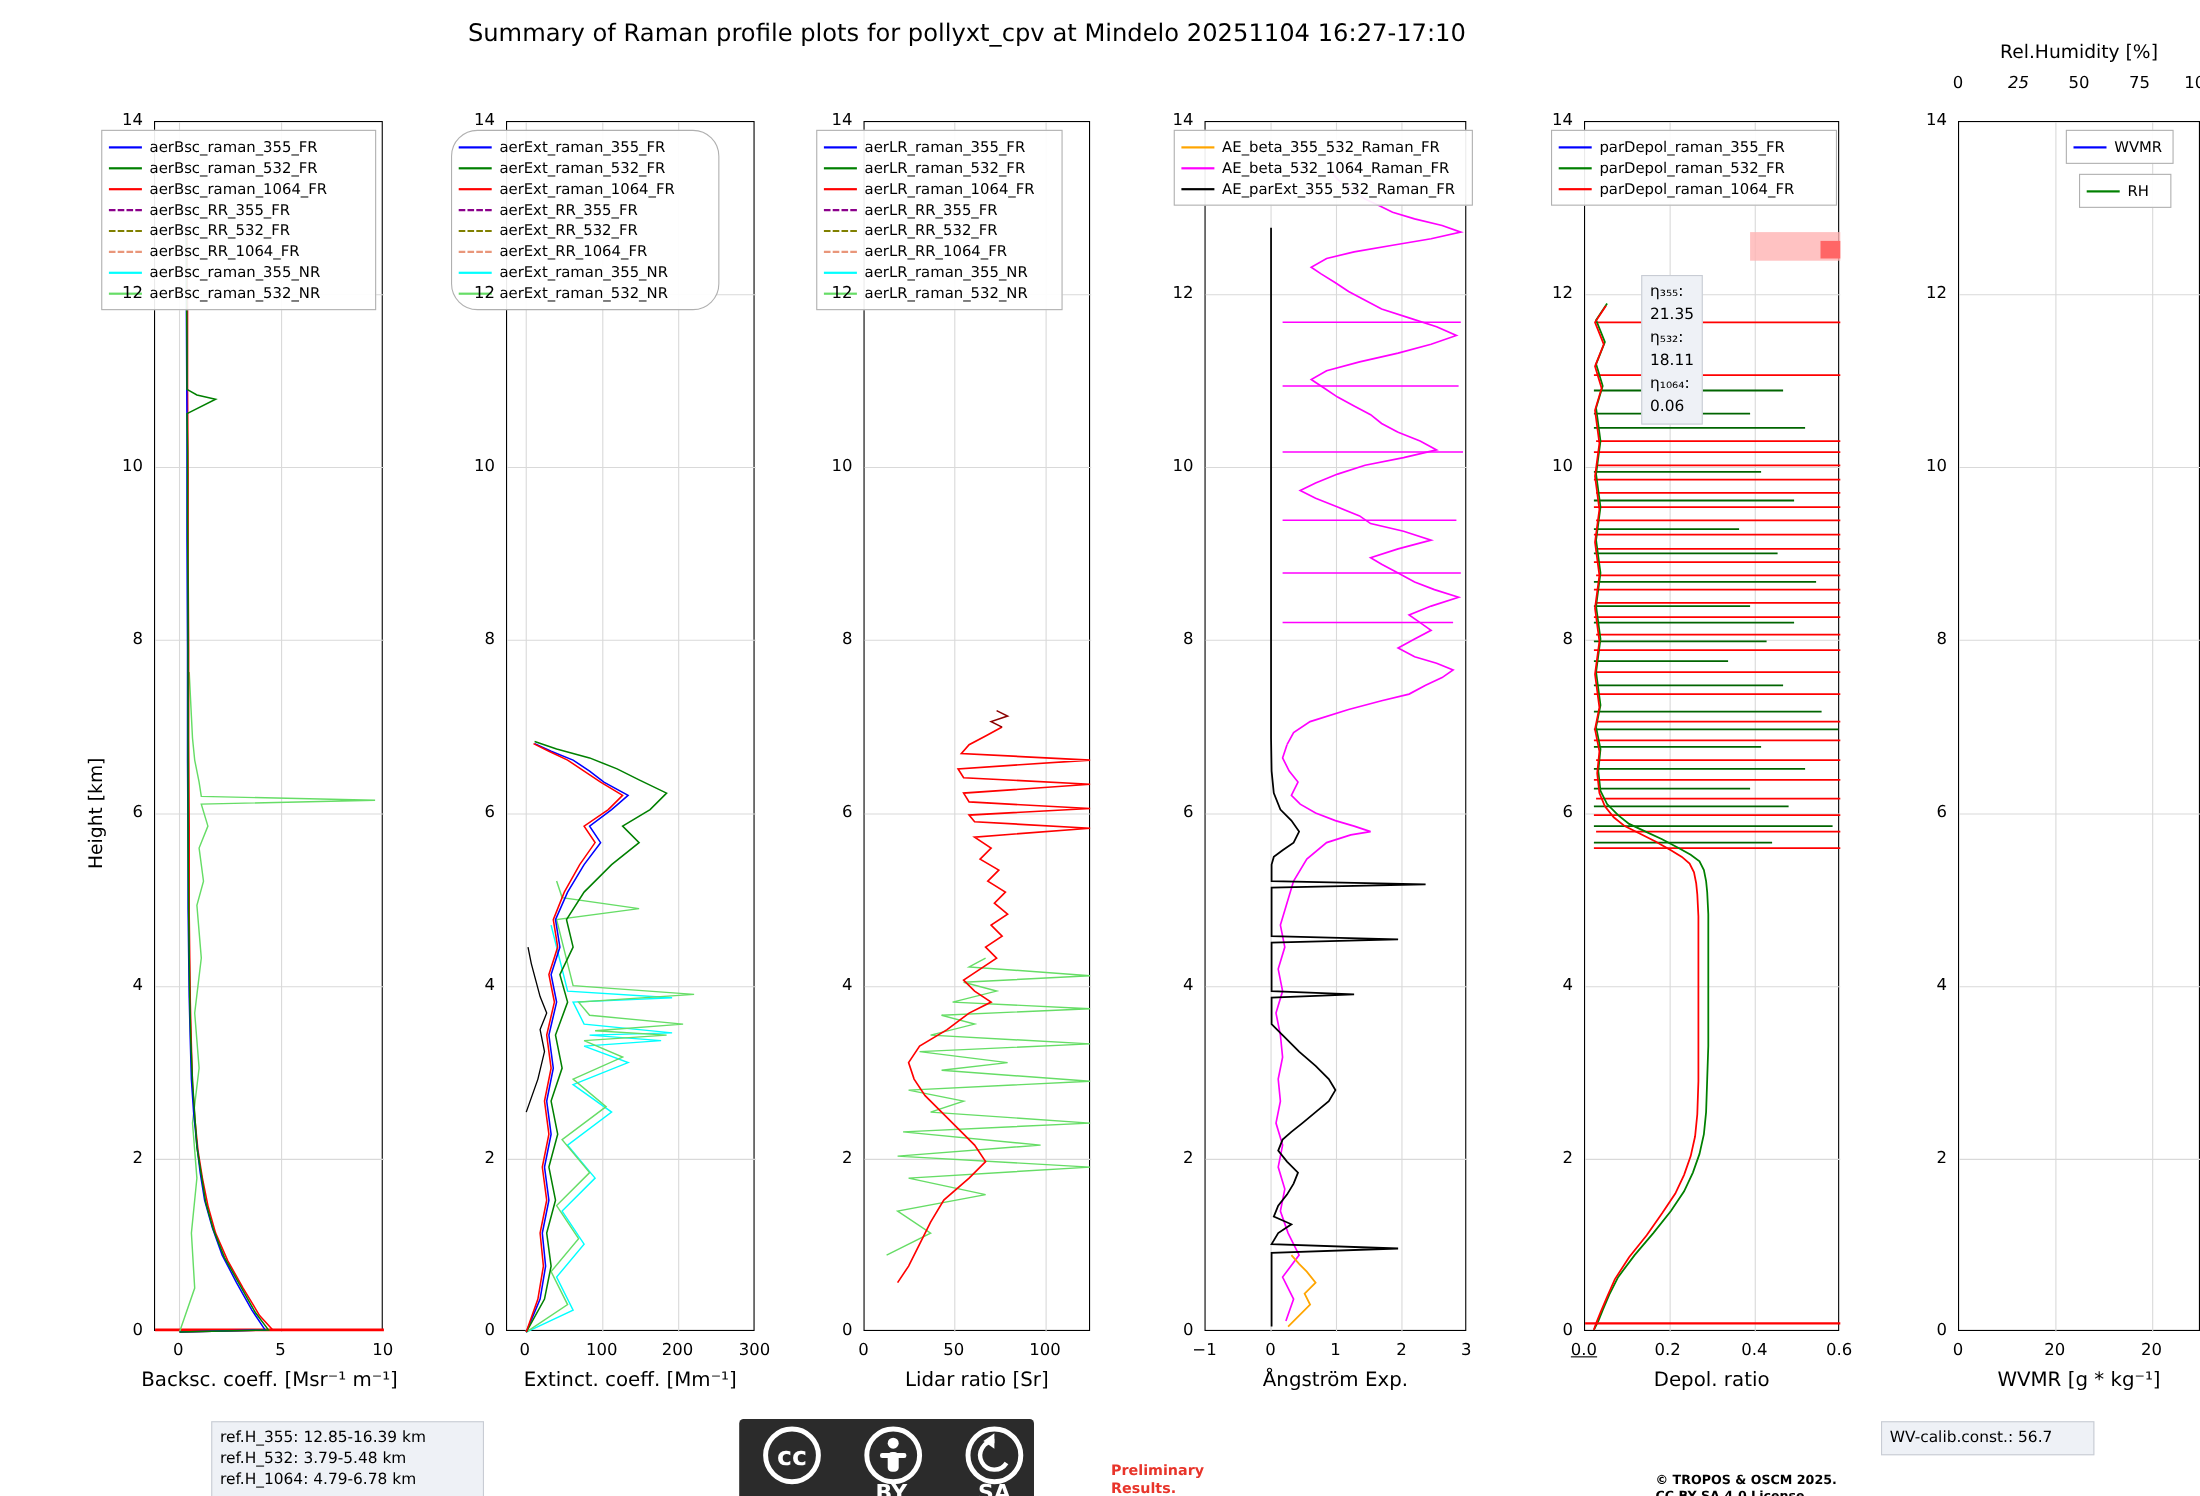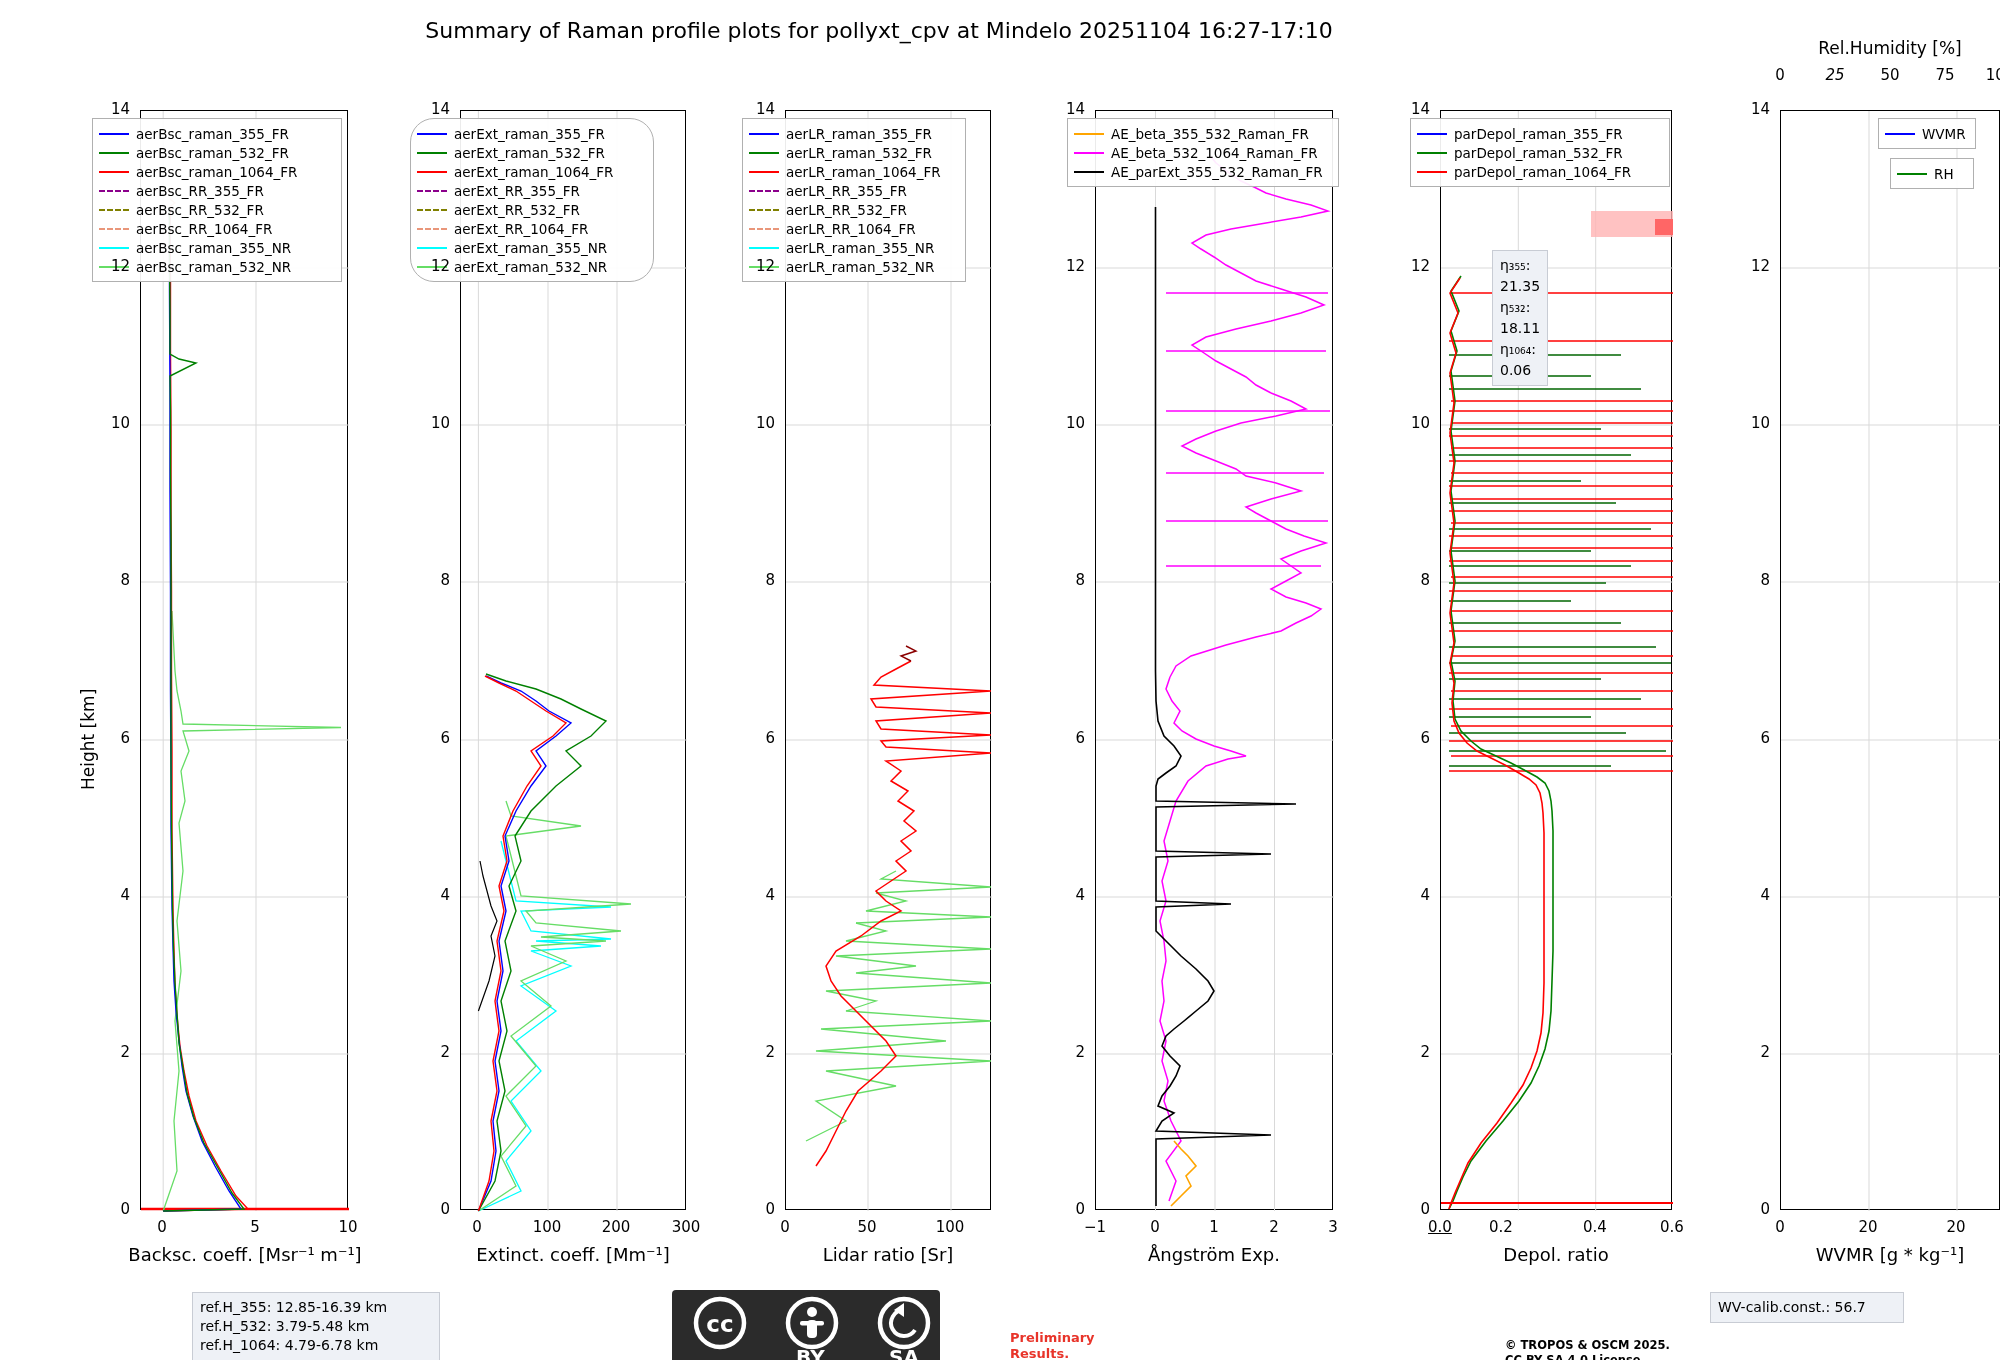--- a/index.html
+++ b/index.html
@@ -419,21 +419,21 @@
   </div>
   <div class="tick ytick" style="left:96px;top:-10px;">14</div>
   <div class="tick ytick" style="left:96px;top:147px;">12</div>
   <div class="tick ytick" style="left:96px;top:304px;">10</div>
   <div class="tick ytick" style="left:96px;top:461px;">8</div>
   <div class="tick ytick" style="left:96px;top:619px;">6</div>
   <div class="tick ytick" style="left:96px;top:776px;">4</div>
   <div class="tick ytick" style="left:96px;top:933px;">2</div>
   <div class="tick ytick" style="left:96px;top:1090px;">0</div>
   <div class="tick xtick" style="left:110px;top:1108px;text-decoration:underline;">0.0</div>
-  <div class="tick xtick" style="left:171px;top:1108px;">0.2</div>
+  <div class="tick xtick" style="left:186px;top:1108px;">0.2</div>
   <div class="tick xtick" style="left:265px;top:1108px;">0.4</div>
   <div class="tick xtick" style="left:342px;top:1108px;">0.6</div>
   <div class="xlabel" style="left:145px;top:1134px;width:222px;">Depol. ratio</div>
 </div>
 
 <div class="panel" style="left:1640px;">
   <div class="plotbox" style="left:140px;top:0;width:220px;height:1100px;">
     <svg width="220" height="1100" viewBox="0 0 220 1100">
       <g stroke="#d9d9d9" stroke-width="1">
         <line x1="0" y1="943" x2="220" y2="943"></line>

